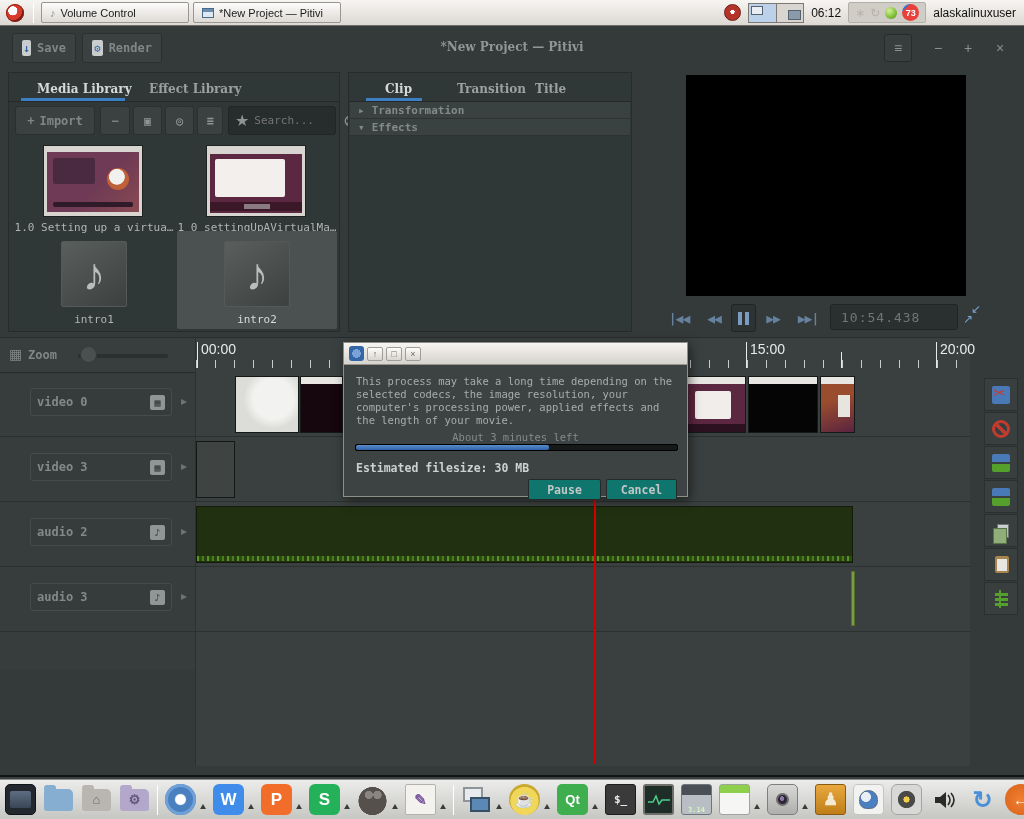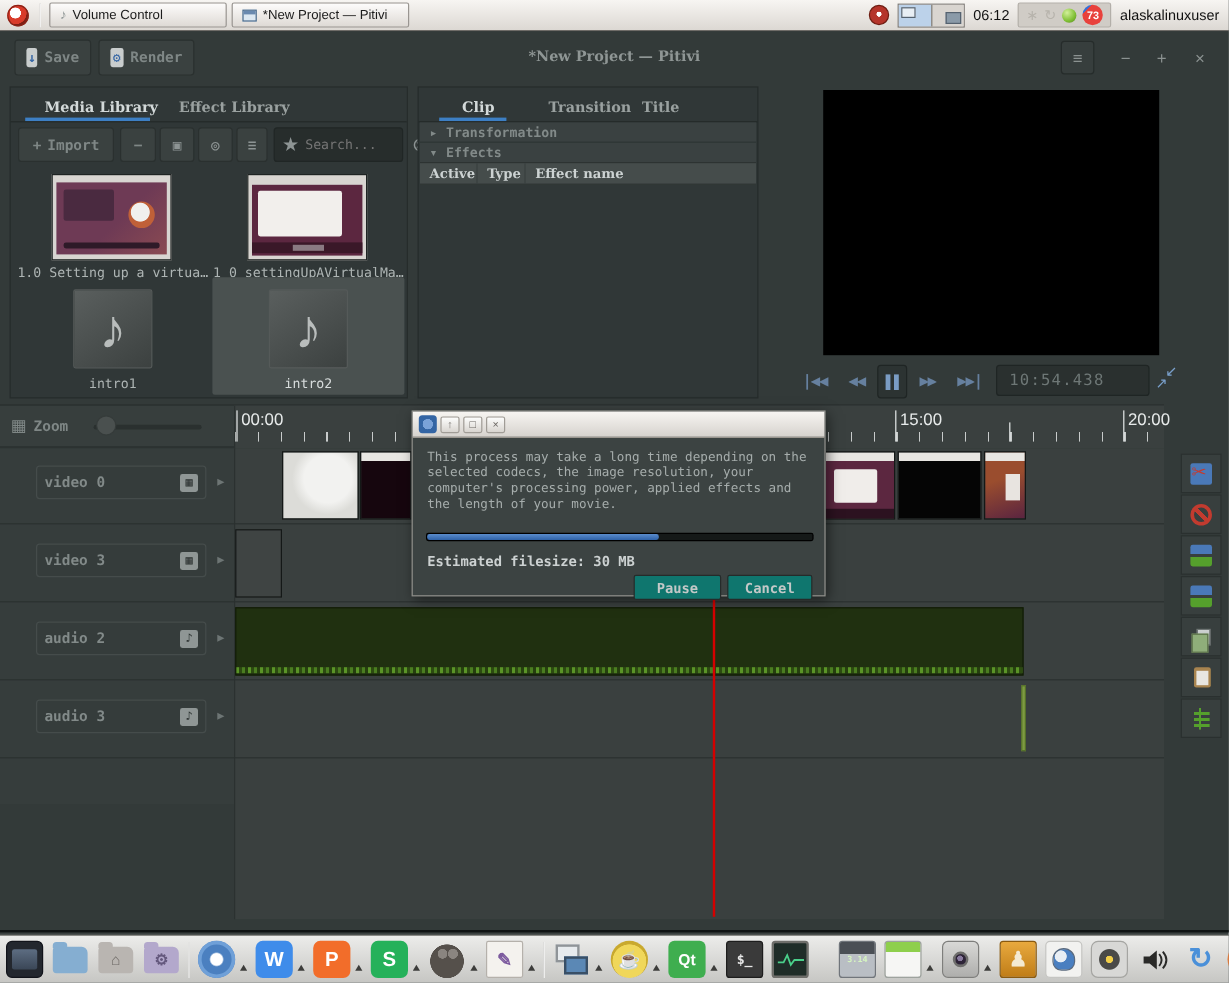--- a/index.html
+++ b/index.html
@@ -174,21 +174,21 @@
   .dk-sq { color:#fff; font-size:17px; border-radius:6px; }
   .dk-gimp { background:radial-gradient(circle at 38% 35%, #8a8580 0 14%, transparent 15%), radial-gradient(circle at 66% 35%, #8a8580 0 14%, transparent 15%), radial-gradient(circle at 50% 55%, #55504b 0 60%, transparent 62%); }
   .dk-editor { background:#f4f2ee; border:1px solid #b5b1ab; border-radius:2px; color:#7c5a9e; font-size:15px; }
   .dk-screens { position:relative; }
   .dk-screens i { position:absolute; left:2px; top:3px; width:20px; height:15px; background:#e7ebee; border:2px solid #8f9498; }
   .dk-screens b { position:absolute; right:2px; bottom:3px; width:20px; height:15px; background:#5b88b5; border:2px solid #394f66; }
   .dk-teapot { background:radial-gradient(circle at 50% 55%, #f0d75a 0 60%, #c9a92e 62% 100%); border-radius:50%; color:#7c5714; font-size:15px; }
   .dk-qt { background:#3fae4f; border-radius:5px; color:#fff; font-size:13px; }
   .dk-term { background:#3a3a3a; border:1px solid #1d1d1d; border-radius:3px; color:#e8e8e8; font-family:"DejaVu Sans Mono", monospace; font-size:11px; }
   .dk-mon { background:#1f2d28; border:2px solid #6e6e6a; border-radius:3px; }
-  .dk-calc { background:linear-gradient(#4a4f55 0 10px, #b9bec4 10px); border:1px solid #70757b; border-radius:3px; color:#d6f5c0; font-size:7px; font-family:"DejaVu Sans Mono", monospace; align-items:center; padding-top:0;margin-left:18px; }
+  .dk-calc { background:linear-gradient(#4a4f55 0 10px, #b9bec4 10px); border:1px solid #70757b; border-radius:3px; color:#d6f5c0; font-size:7px; font-family:"DejaVu Sans Mono", monospace; align-items:flex-end; padding-top:0; }
   .dk-cal { background:linear-gradient(#8ecf4c 0 8px, #f6f6f4 8px); border:1px solid #9ea39e; border-radius:3px; }
   .dk-camera { background:linear-gradient(#d8d8d6,#aeaeac); border:1px solid #7e7e7c; border-radius:5px; }
   .dk-camera span { width:13px; height:13px; border-radius:50%; background:radial-gradient(circle at 45% 40%, #8a7ca0 0 30%, #2e2438 34% 100%); border:2px solid #6e6e6c; display:block; }
   .dk-chess { background:linear-gradient(#e8a93e,#c07d18); border:1px solid #8a5a10; border-radius:3px; color:#f4ead2; font-size:17px; }
   .dk-robot { background:#f2f2f0; border:1px solid #c5c5c2; border-radius:4px; }
   .dk-robot span { width:19px; height:19px; border-radius:50% 50% 40% 40%; background:radial-gradient(circle at 35% 35%, #e8eef4 0 30%, #4a7fc0 34% 100%); border:1px solid #5a6a7e; display:block; }
   .dk-spk { background:radial-gradient(circle at 50% 50%, #f2cf4a 0 14%, #4a4a48 16% 40%, #d8d8d6 44% 100%); border-radius:6px; border:1px solid #a5a5a2; }
   .dk-vol { color:#1c1c1c; font-size:19px; }
   .dk-refresh { color:#4a90d9; font-size:24px; }
   .dk-back { background:radial-gradient(#f08030,#d8601a); border-radius:50%; color:#fff; font-size:15px; }
@@ -316,25 +316,20 @@
       <div class="tab-line" style="top:28px;"></div>
 
       <div class="row-exp" style="top:29px;">
         <span>▸</span>
         <span>Transformation</span>
       </div>
       <div class="row-exp" style="top:46px;">
         <span>▾</span>
         <span>Effects</span>
       </div>
-      <div class="fx-head" style="top:63px;">
-        <span class="fx-col" style="width:48px;">Active</span>
-        <span class="fx-col" style="width:40px;">Type</span>
-        <span class="fx-col">Effect name</span>
-      </div>
     </div>
 
     <div class="view-screen" style="left:686px; top:49px; width:280px; height:221px;"></div>
     <div class="tc-btn mono" style="left:662px; width:34px;">|◀◀</div>
     <div class="tc-btn mono" style="left:700px; width:28px;">◀◀</div>
     <div class="tc-btn" style="left:731px; width:25px; background:#2c3332; border:1px solid #1f2524; border-radius:3px;">
       <span style="display:inline-block; width:4px; height:13px; background:#7a9cc4; margin-right:3px;"></span>
       <span style="display:inline-block; width:4px; height:13px; background:#7a9cc4;"></span>
     </div>
     <div class="tc-btn mono" style="left:759px; width:28px;">▶▶</div>
@@ -438,20 +433,21 @@
   </div>
 
   <div class="dialog">
     <div class="dlg-title">
       <span class="dlg-ico"></span>
       <span class="dlg-wbtn">↑</span>
       <span class="dlg-wbtn">□</span>
       <span class="dlg-wbtn">×</span>
     </div>
     <div class="dlg-body-text">This process may take a long time depending on the selected codecs, the image resolution, your computer's processing power, applied effects and the length of your movie.</div>
+    <div class="dlg-timeleft">About 3 minutes left</div>
     <div class="progress">
       <div class="progress-fill" style="width:60%"></div>
     </div>
     <div class="dlg-filesize">Estimated filesize: 30 MB</div>
     <div class="dlg-btn" style="left:184px; width:73px;">Pause</div>
     <div class="dlg-btn" style="left:262px; width:71px;">Cancel</div>
   </div>
 
   <div class="dock">
     <div class="dk dk-desktop">

